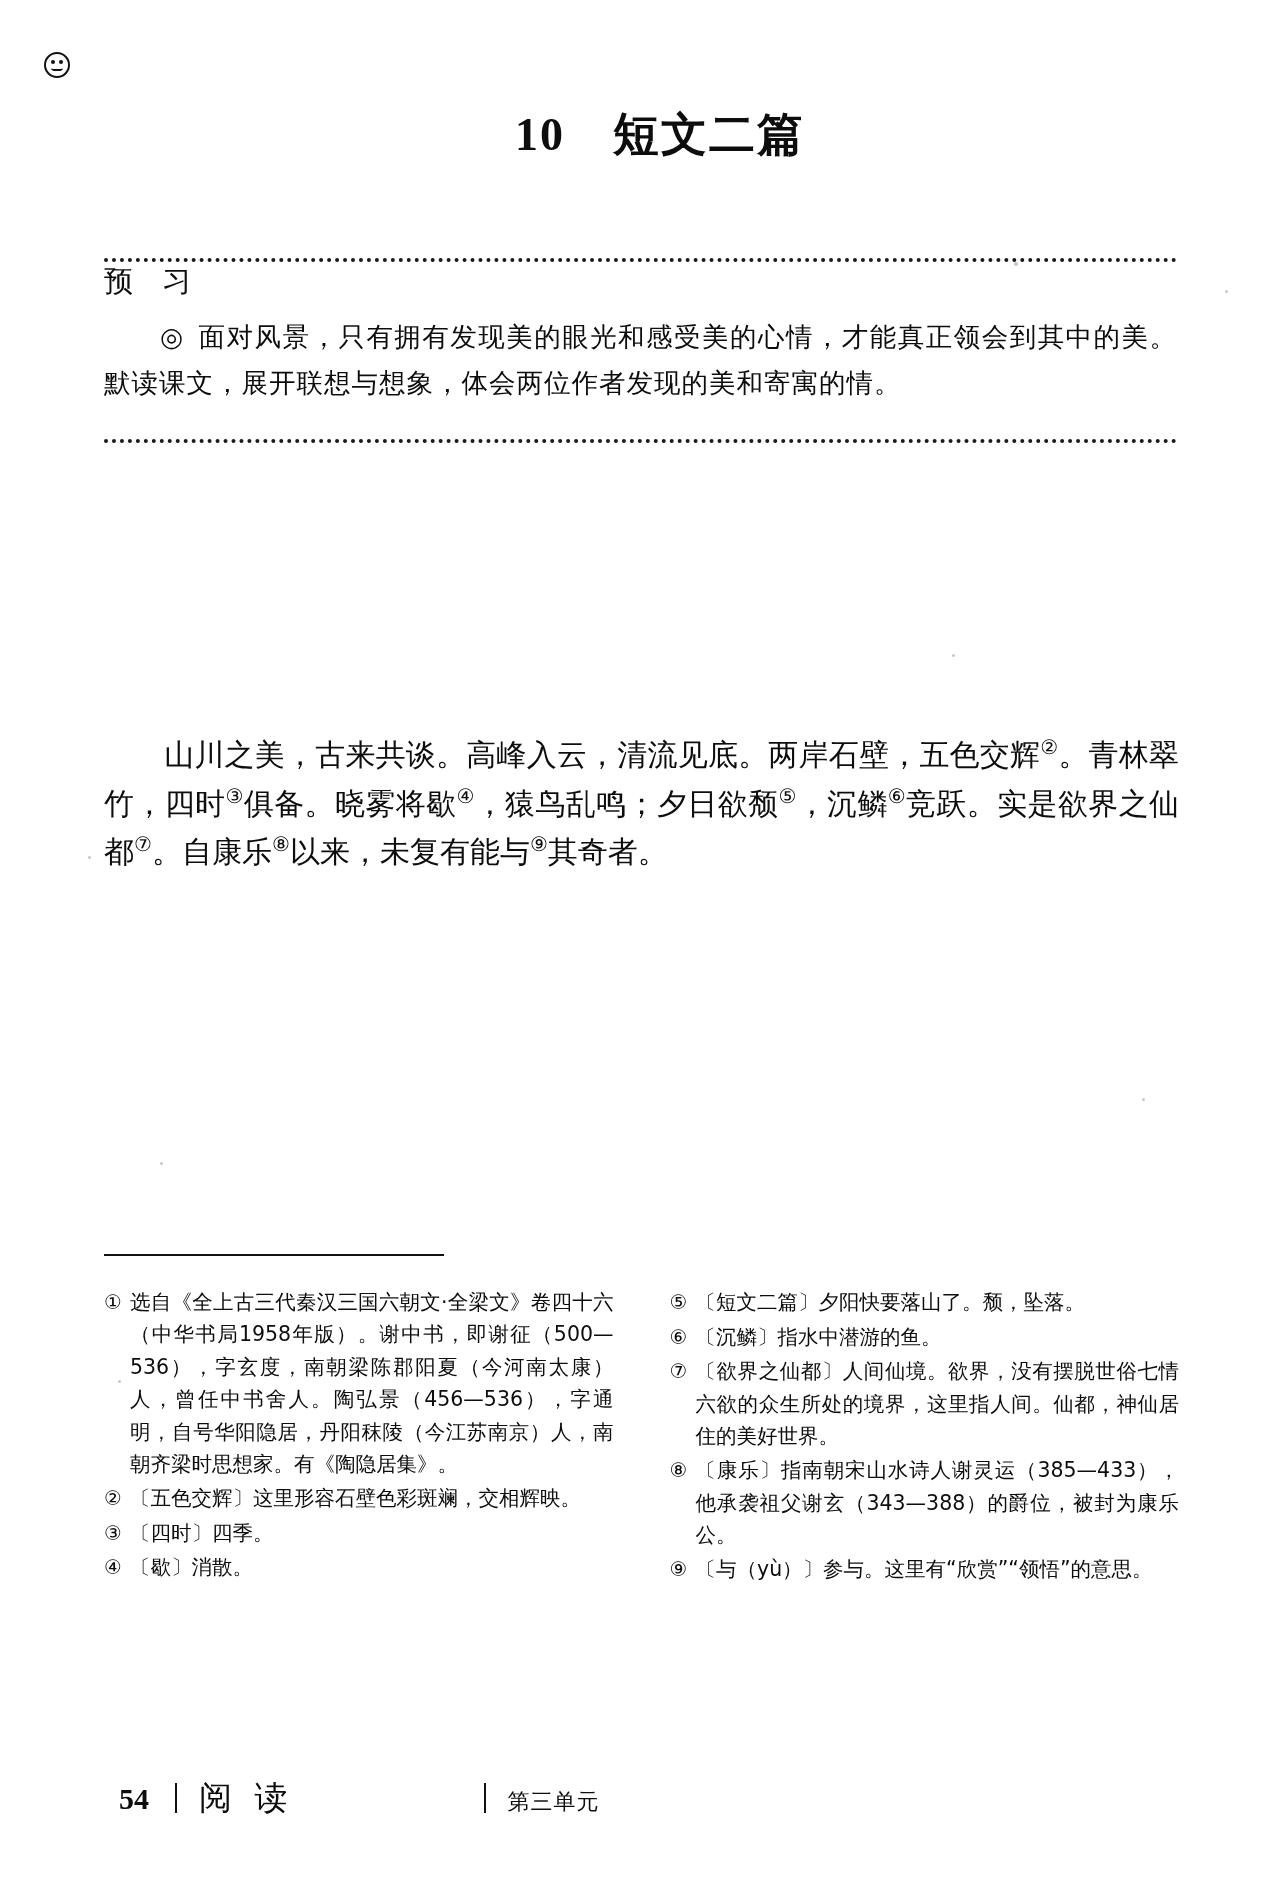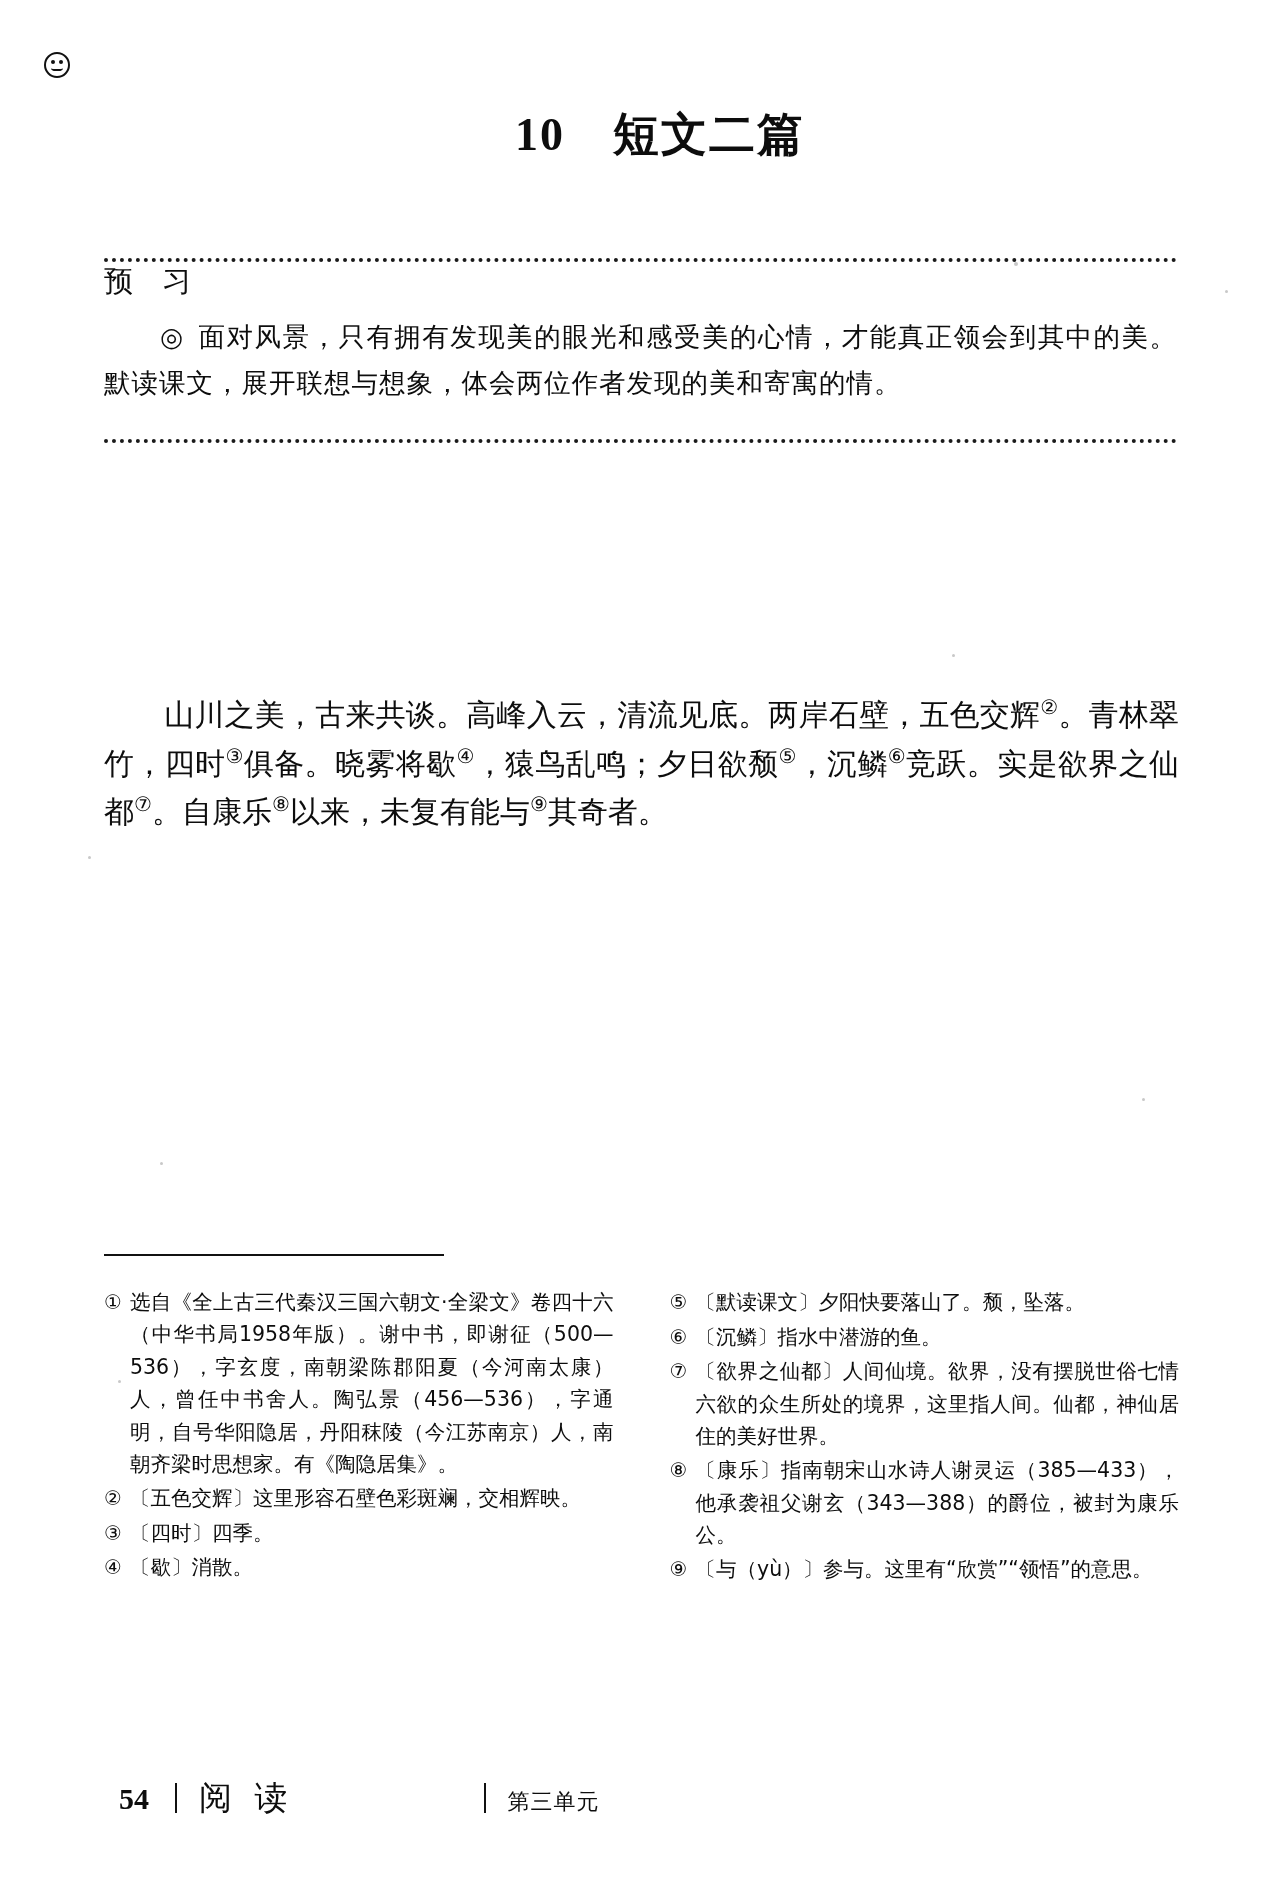--- a/index.html
+++ b/index.html
@@ -128,21 +128,21 @@
     right: 0;
     top: 645px;
     text-align: center;
     font-family: "DejaVu Serif", serif;
     font-size: 28px;
     letter-spacing: 6px;
   }
   .article-body {
     position: absolute;
     left: 104px;
-    top: 691px;
+    top: 731px;
     width: 1075px;
     font-family: "DejaVu Serif", serif;
     font-size: 30px;
     line-height: 1.62;
     text-align: justify;
     text-justify: inter-character;
   }
   .article-body .indent { display: inline-block; width: 60px; }
   .article-body .sup-note { font-size: 20px; }
 
@@ -275,21 +275,21 @@
           <span class="fn-text">〔四时〕四季。</span>
         </div>
         <div class="fn-item">
           <span class="fn-marker">④</span>
           <span class="fn-text">〔歇〕消散。</span>
         </div>
       </div>
     <div class="fn-col">
         <div class="fn-item">
           <span class="fn-marker">⑤</span>
-          <span class="fn-text">〔默读课文〕夕阳快要落山了。颓，坠落。</span>
+          <span class="fn-text">〔短文二篇〕夕阳快要落山了。颓，坠落。</span>
         </div>
         <div class="fn-item">
           <span class="fn-marker">⑥</span>
           <span class="fn-text">〔沉鳞〕指水中潜游的鱼。</span>
         </div>
         <div class="fn-item">
           <span class="fn-marker">⑦</span>
           <span class="fn-text">〔欲界之仙都〕人间仙境。欲界，没有摆脱世俗七情六欲的众生所处的境界，这里指人间。仙都，神仙居住的美好世界。</span>
         </div>
         <div class="fn-item">

